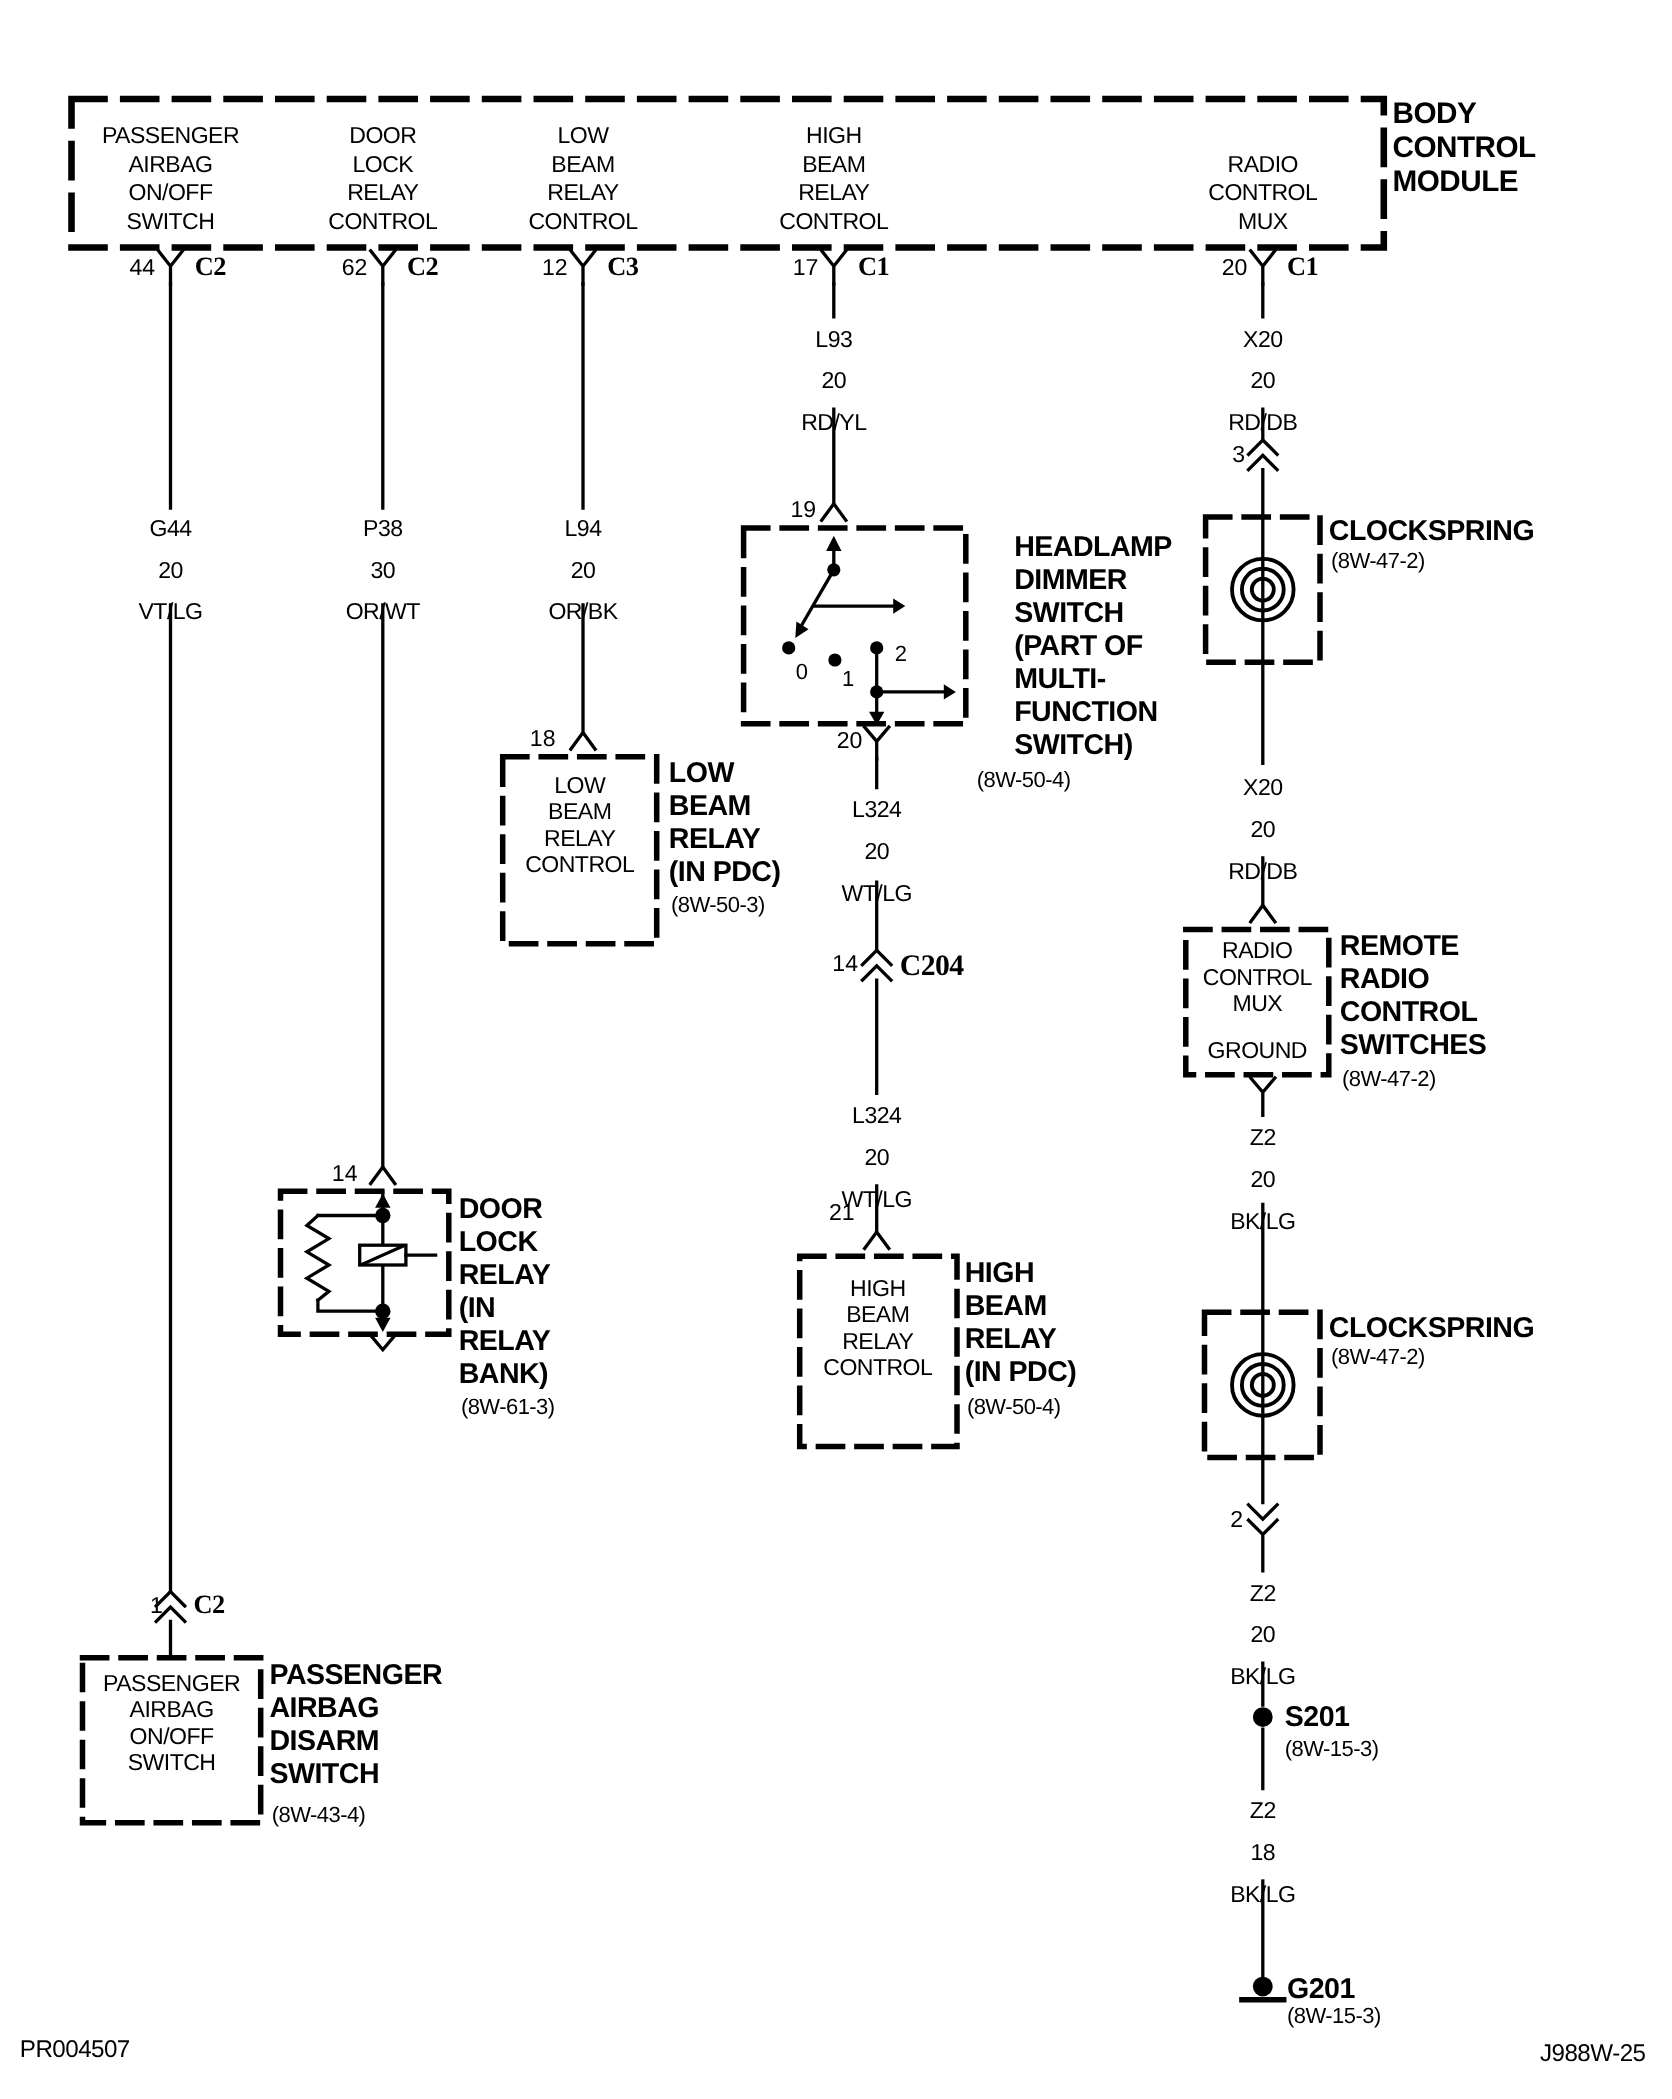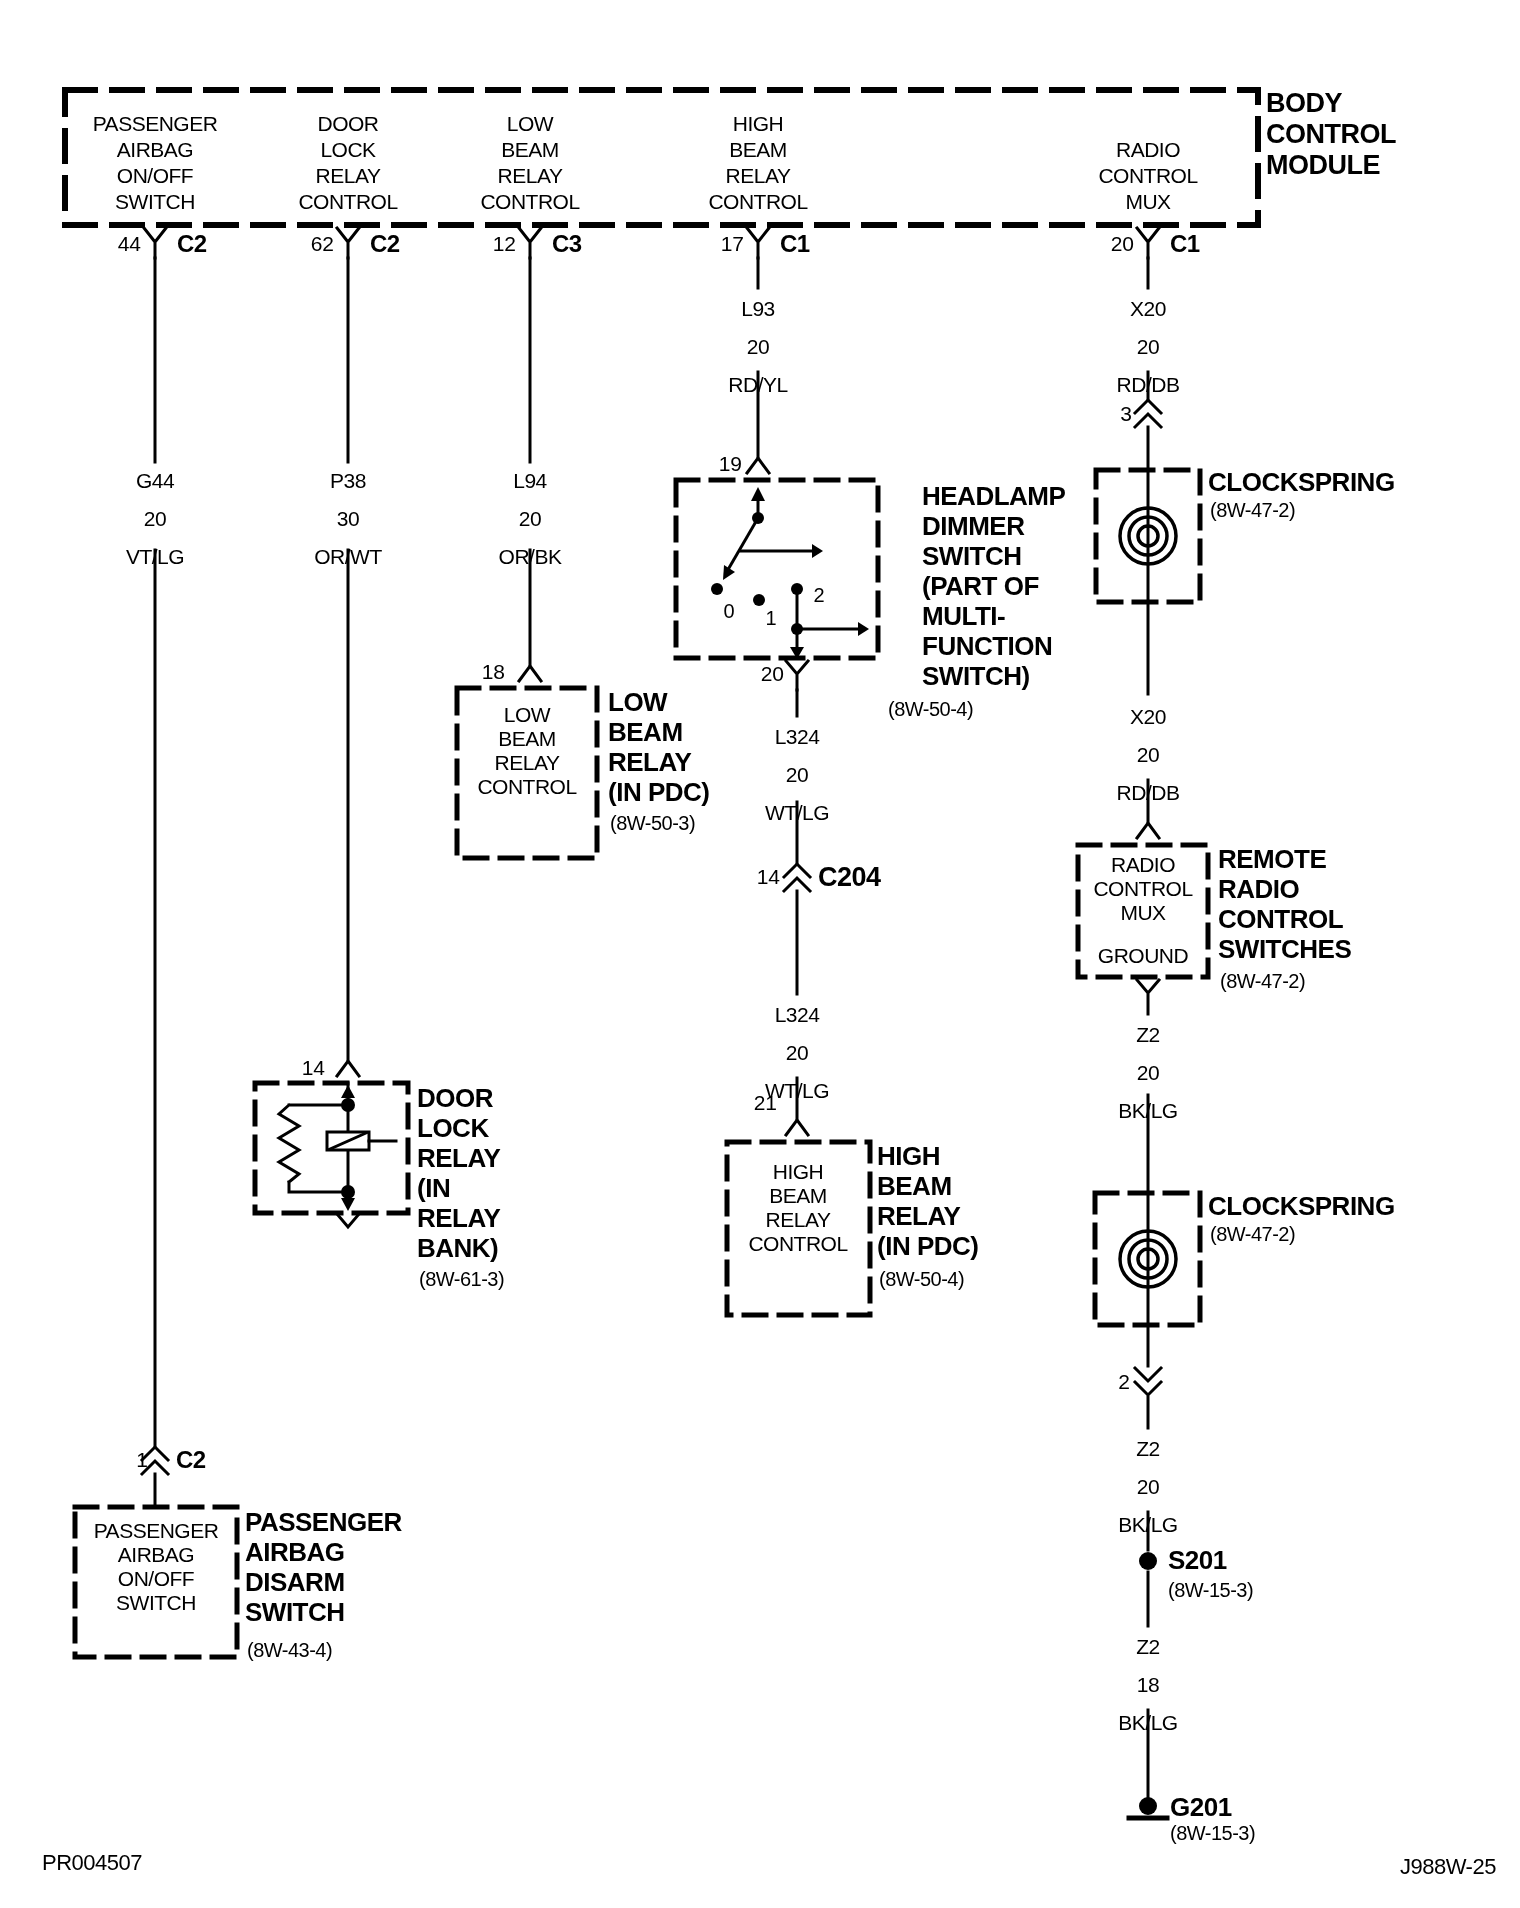--- a/index.html
+++ b/index.html
@@ -9,21 +9,21 @@
   }
   svg { position:absolute; left:0; top:0; }
   .lbl { position:absolute; white-space:pre-line; color:#000; }
   .c   { transform:translateX(-50%); text-align:center; }
   .bcmlbl  { font-size:21px; line-height:26px; letter-spacing:-0.5px; }
   .wirelbl { font-size:21px; line-height:38px; letter-spacing:-0.5px; }
   .boxlbl  { font-size:21px; line-height:24px; letter-spacing:-0.5px; }
   .sidelbl { font-weight:bold; font-size:26px; line-height:30px; letter-spacing:-0.5px; }
   .ref     { font-size:20px; letter-spacing:-0.5px; }
   .pin     { font-size:21px; width:60px; text-align:right; }
-  .conn    { font-weight:bold; font-size:24px; letter-spacing:-0.5px; }
+  .conn    { font-weight:bold; font-size:24px; letter-spacing:-0.5px;font-family:Liberation Serif, serif; }
   .bigname { font-weight:bold; font-size:26px; letter-spacing:-0.5px; }
   .title   { font-weight:bold; font-size:27px; line-height:31px; letter-spacing:-0.5px; }
   .poslbl  { font-size:20px; }
   .footer  { font-size:22px; letter-spacing:-0.5px; }
 </style>
 </head>
 <body>
 
 <div id="canvas">
 
@@ -264,16 +264,16 @@
 
   <div class="lbl bigname" style="left:1170px; top:1792px;">G201</div>
   <div class="lbl ref" style="left:1170px; top:1822px;">(8W-15-3)</div>
 
   <div class="lbl sidelbl" style="left:245px;  top:1507px;">PASSENGER
 AIRBAG
 DISARM
 SWITCH</div>
   <div class="lbl ref" style="left:247px;  top:1639px;">(8W-43-4)</div>
 
-  <div class="lbl footer" style="left:42px;   top:1850px;">PR004507</div>
+  <div class="lbl footer" style="left:18px;   top:1850px;">PR004507</div>
   <div class="lbl footer" style="left:1400px; top:1854px;">J988W-25</div>
 
 </div>
 
 </body></html>

